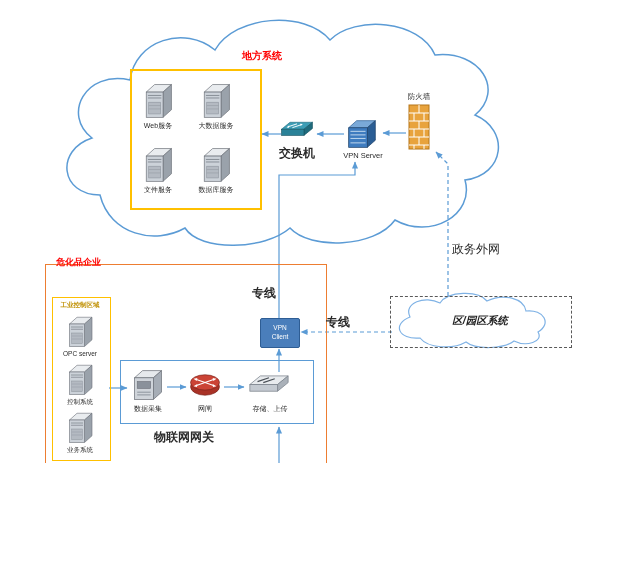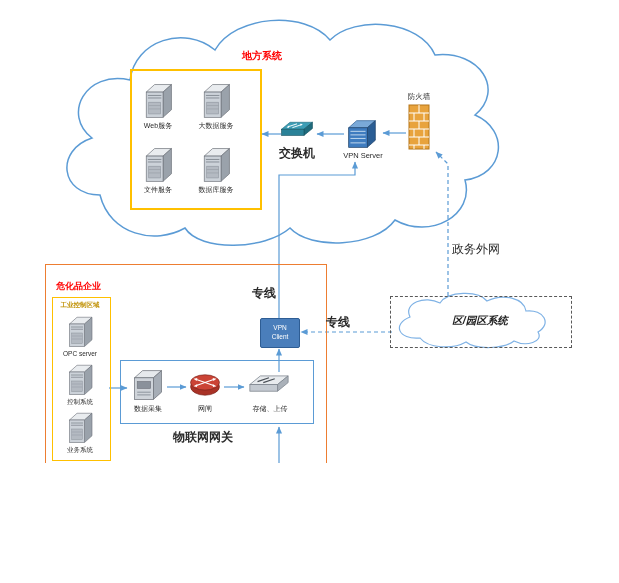--- a/index.html
+++ b/index.html
@@ -228,21 +228,21 @@
   <svg class="abs" style="left:408px;top:104px;" width="22" height="46">
       <use href="#sym-firewall" xlink:href="#sym-firewall"></use>
     </svg>
 
   <div class="lbl-left t8" style="left:452px;top:241px;">政务外网</div>
   <div class="lbl t105 b" style="left:480px;top:314px;color:#1f1f1f;font-style:italic;">区/园区系统</div>
 
   <div class="lbl t8 b" style="left:264px;top:285px;">专线</div>
   <div class="lbl t8 b" style="left:338px;top:314px;">专线</div>
 
-  <div class="lbl-left t9 b red" style="left:56px;top:280px;">危化品企业</div>
+  <div class="lbl-left t9 b red" style="left:56px;top:256px;">危化品企业</div>
 
   <div class="lbl t65 b gold" style="left:80px;top:301px;">工业控制区域</div>
 
   <svg class="abs" style="left:65px;top:315px;" width="30" height="33">
       <use href="#sym-server" xlink:href="#sym-server"></use>
     </svg>
   <div class="lbl t65" style="left:80px;top:350px;">OPC server</div>
 
   <svg class="abs" style="left:65px;top:363px;" width="30" height="33">
       <use href="#sym-server" xlink:href="#sym-server"></use>
@@ -262,21 +262,21 @@
   <svg class="abs" style="left:188px;top:372px;" width="34" height="26">
       <use href="#sym-router" xlink:href="#sym-router"></use>
     </svg>
   <div class="lbl t7" style="left:205px;top:404px;">网闸</div>
 
   <svg class="abs" style="left:247px;top:373px;" width="44" height="23">
       <use href="#sym-storeswitch" xlink:href="#sym-storeswitch"></use>
     </svg>
   <div class="lbl t7" style="left:270px;top:404px;">存储、上传</div>
 
-  <div class="lbl t8 b" style="left:203px;top:429px;">物联网网关</div>
+  <div class="lbl t8 b" style="left:184px;top:429px;">物联网网关</div>
 
   <div class="abs vpn-client" style="left:260px;top:318px;width:38px;height:28px;">
     <span>VPN</span>
     <span>Client</span>
   </div>
 
   <svg class="abs" style="left:60px;top:486px;" width="30" height="56">
       <use href="#sym-camera" xlink:href="#sym-camera"></use>
     </svg>
   <svg class="abs" style="left:146px;top:506px;" width="46" height="28">

